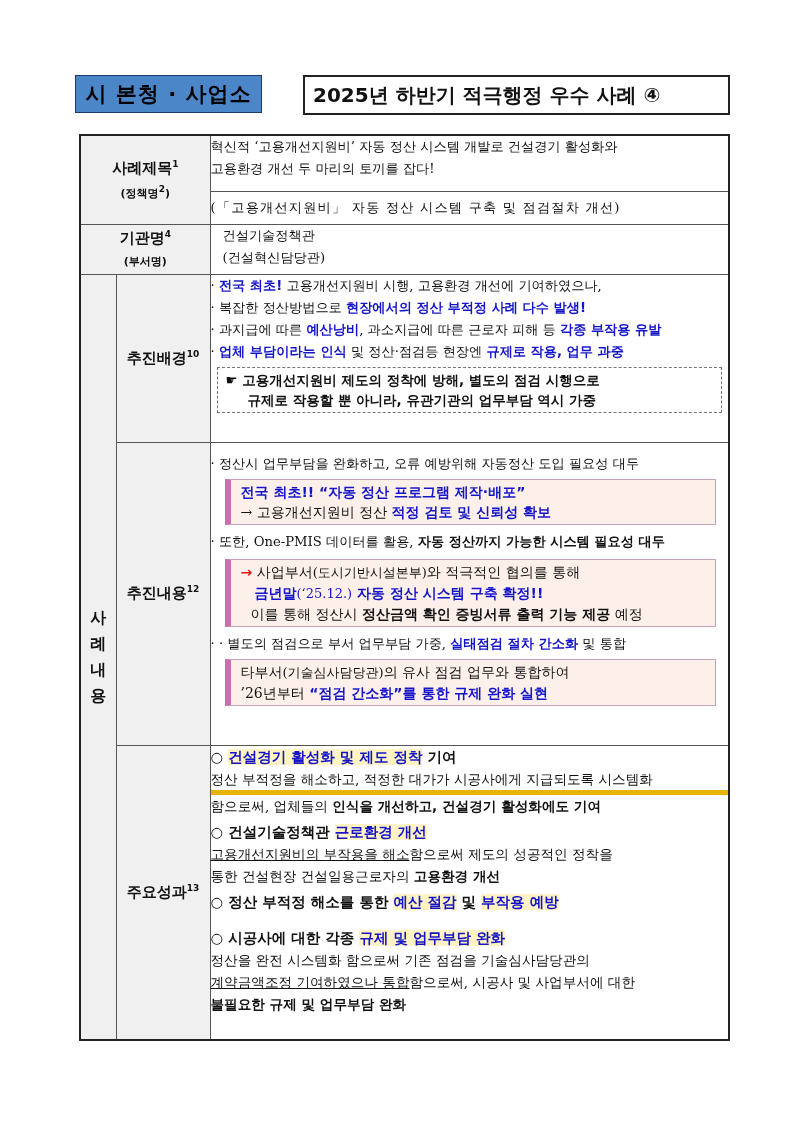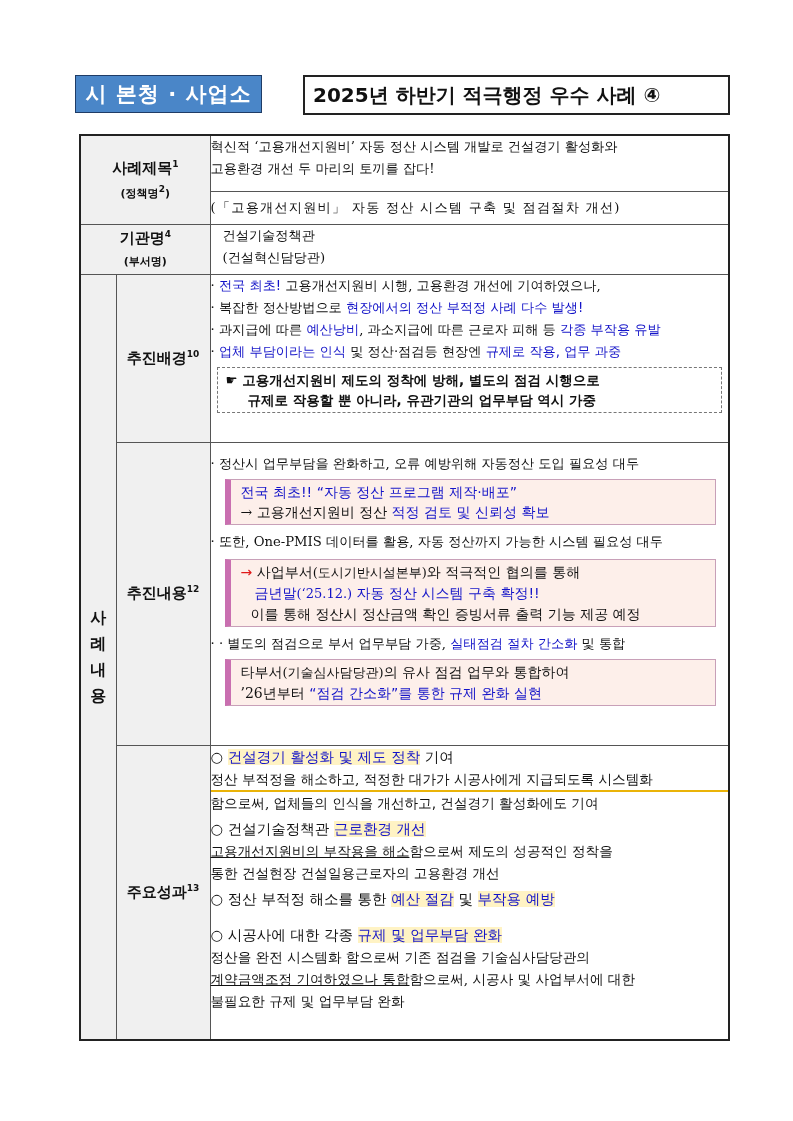--- a/index.html
+++ b/index.html
@@ -1,40 +1,40 @@
 <!DOCTYPE html>
 <html><head>
 <meta charset="utf-8">
 <style>
   html, body { margin: 0; padding: 0; background: #ffffff; }
   body { width: 793px; height: 1121px; position: relative; overflow: hidden;
          font-family: "DejaVu Sans", "Liberation Sans", sans-serif; color: #111; }
 
   .header-row { position: absolute; top: 75px; left: 75px; width: 655px; height: 40px; }
   .badge { position: absolute; left: 0; top: 0; width: 187px; height: 38px;
-           background: #4a86c8; border: 1px solid #1f3c66; color: #ffffff;
+           background: #4a86c8; border: 1px solid #1f3c66; color: #000000;
            font-weight: bold; font-size: 21px; display: flex; align-items: center; justify-content: center;
            letter-spacing: 1px; box-sizing: border-box; }
   .title-box { position: absolute; left: 228px; top: 0; width: 427px; height: 40px;
                border: 2px solid #222; box-sizing: border-box; background: #fff;
                font-weight: bold; font-size: 20px; display: flex; align-items: center; padding-left: 8px; }
 
   table.main { position: absolute; top: 134px; left: 79px; width: 649px;
                border-collapse: collapse; table-layout: fixed; }
   table.main td { border: 1px solid #555; vertical-align: top; padding: 0; }
   table.main { border: 2px solid #222; }
   .hdr { background: #f0f0f0; text-align: center; vertical-align: middle !important; font-weight: bold; }
   .hdr .big { font-size: 15px; display: block; }
   .hdr .small { font-size: 11px; display: block; margin-top: 6px; }
   sup { font-size: 9px; }
   .vert { font-size: 16px; line-height: 26px; }
 
   .c { font-family: "DejaVu Serif", "Liberation Serif", serif; font-size: 13.2px; line-height: 22px; padding: 2px 4px; }
   .c p { margin: 0; white-space: nowrap; }
-  .b { font-family: "DejaVu Sans", "Liberation Sans", sans-serif; font-weight: normal; }
+  .b { font-family: "DejaVu Sans", "Liberation Sans", sans-serif; font-weight: bold; }
   .blue { color: #1414c8; }
   .hl { background: #fff3c4; }
   .u { text-decoration: underline; }
   .red { color: #e01818; }
   .sm { font-size: 13px; text-align: center; }
 
   .dashbox { border: 1.5px dashed #777; margin: 4px 6px 10px 6px; padding: 2px 8px;
              font-family: "DejaVu Sans", "Liberation Sans", sans-serif; font-weight: bold; font-size: 13.5px; line-height: 20px; }
   .pinkbox { background: #fdefea; border: 1px solid #c8a0b8; border-left: 6px solid #c96fb0;
              margin: 4px 12px 6px 14px; padding: 2px 10px; font-size: 14px; line-height: 20px; }
@@ -128,21 +128,21 @@
       </div>
     </td>
   </tr>
 
   <tr style="height:295px">
     <td class="hdr">
       <span class="big"><span>주요성과</span><sup>13</sup></span>
     </td>
     <td class="c" style="font-size:13.6px">
       <p class="b" style="font-size:14.5px"><span>○</span> <span class="blue hl">건설경기 활성화 및 제도 정착</span><span> 기여</span></p>
-      <p style="border-bottom:2px solid #eab308">정산 부적정을 해소하고, 적정한 대가가 시공사에게 지급되도록 시스템화</p>
+      <p style="border-bottom:5px solid #eab308">정산 부적정을 해소하고, 적정한 대가가 시공사에게 지급되도록 시스템화</p>
       <p><span>함으로써, 업체들의 </span><span class="b">인식을 개선하고, 건설경기 활성화에도 기여</span></p>
       <p class="b" style="font-size:14.5px; margin-top:4px"><span>○</span> <span>건설기술정책관 </span><span class="blue hl">근로환경 개선</span></p>
       <p><span class="u">고용개선지원비의 부작용을 해소</span><span>함으로써 제도의 성공적인 정착을</span></p>
       <p><span>통한 건설현장 건설일용근로자의 </span><span class="b">고용환경 개선</span></p>
       <p class="b" style="font-size:14.5px; margin-top:4px"><span>○</span> <span>정산 부적정 해소를 통한 </span><span class="blue hl">예산 절감</span><span> 및 </span><span class="blue hl">부작용 예방</span></p>
       <p class="b" style="font-size:14.5px; margin-top:14px"><span>○</span> <span>시공사에 대한 각종 </span><span class="blue hl">규제 및 업무부담 완화</span></p>
       <p>정산을 완전 시스템화 함으로써 기존 점검을 기술심사담당관의</p>
       <p><span class="u">계약금액조정 기여하였으나 통합</span><span>함으로써, 시공사 및 사업부서에 대한</span></p>
       <p class="b">불필요한 규제 및 업무부담 완화</p>
     </td>

